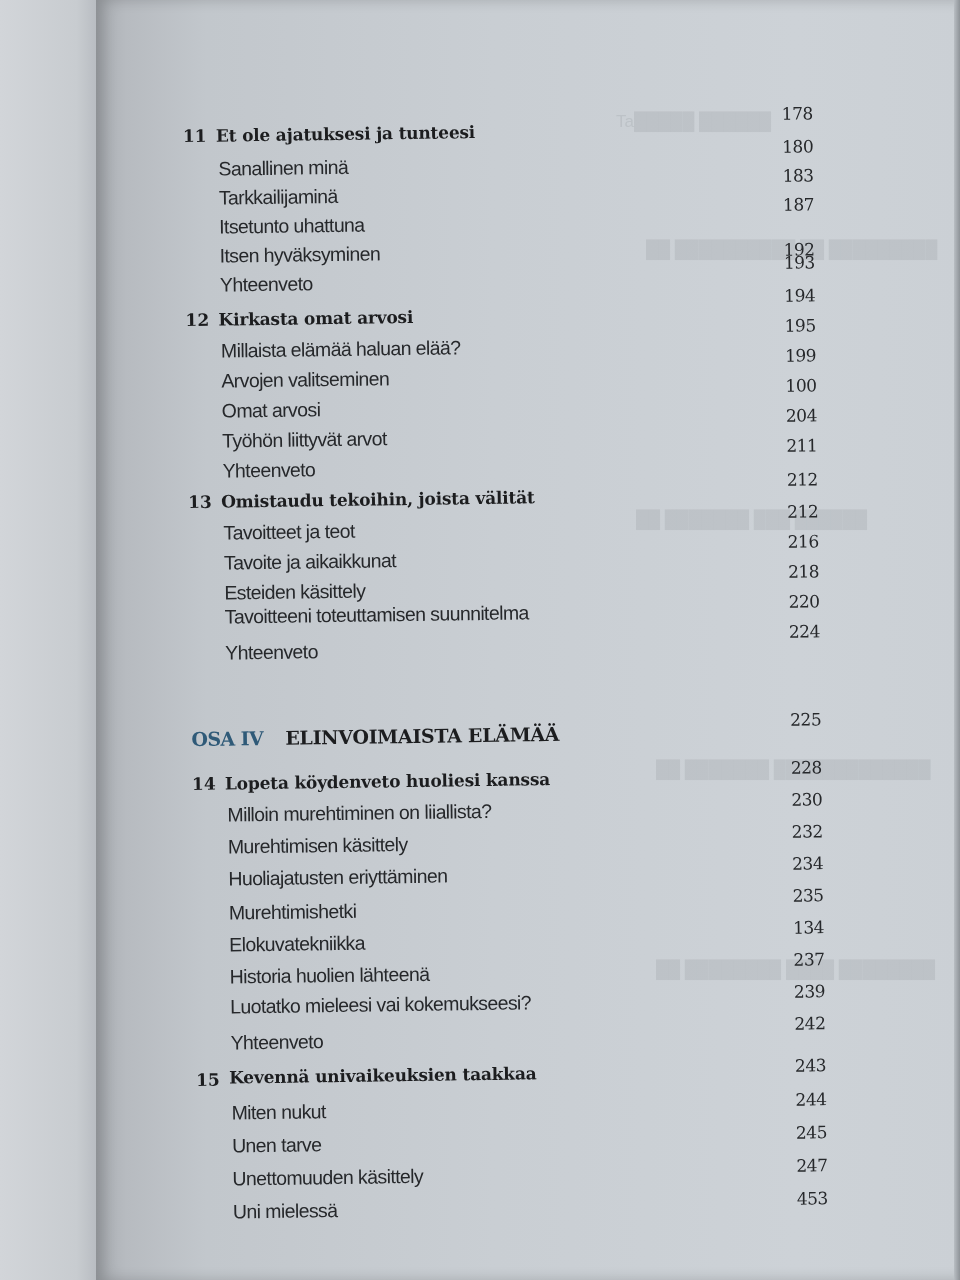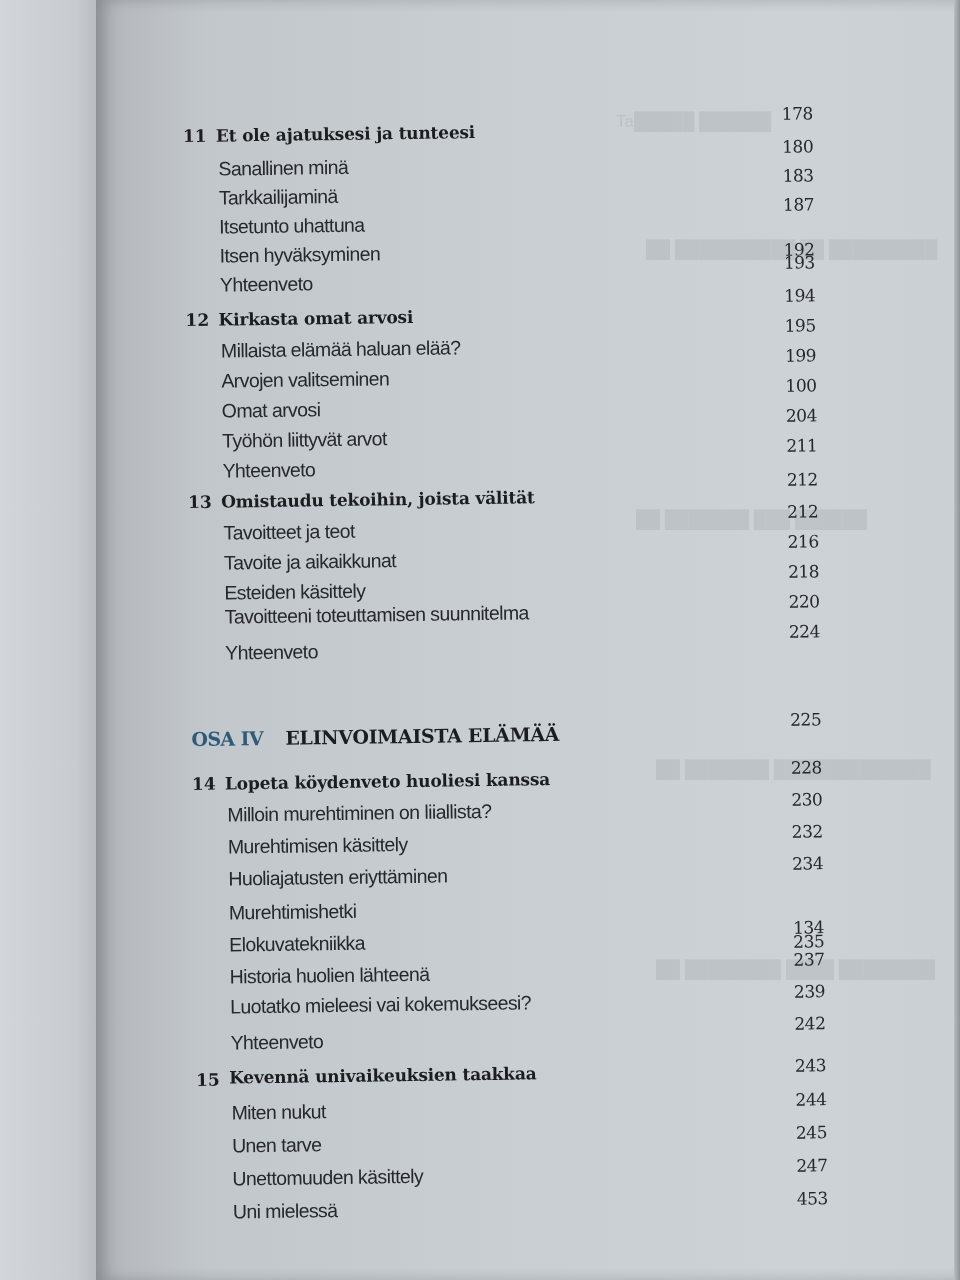--- a/index.html
+++ b/index.html
@@ -227,21 +227,21 @@
     <div class="row" style="top:830px;">
       <span class="section-title" style="top:2px;">Murehtimisen käsittely</span>
       <span class="page-num" style="top:-4px;">232</span>
     </div>
     <div class="row" style="top:862px;">
       <span class="section-title" style="top:2px;">Huoliajatusten eriyttäminen</span>
       <span class="page-num" style="top:-4px;">234</span>
     </div>
     <div class="row" style="top:894px;">
       <span class="section-title" style="top:4px;">Murehtimishetki</span>
-      <span class="page-num" style="top:-4px;margin-top:46px;">235</span>
+      <span class="page-num" style="top:-4px;">235</span>
     </div>
     <div class="row" style="top:926px;">
       <span class="section-title" style="top:4px;">Elokuvatekniikka</span>
       <span class="page-num" style="top:-4px;">134</span>
     </div>
     <div class="row" style="top:958px;">
       <span class="section-title" style="top:4px;">Historia huolien lähteenä</span>
       <span class="page-num" style="top:-4px;">237</span>
     </div>
     <div class="row" style="top:990px;">

